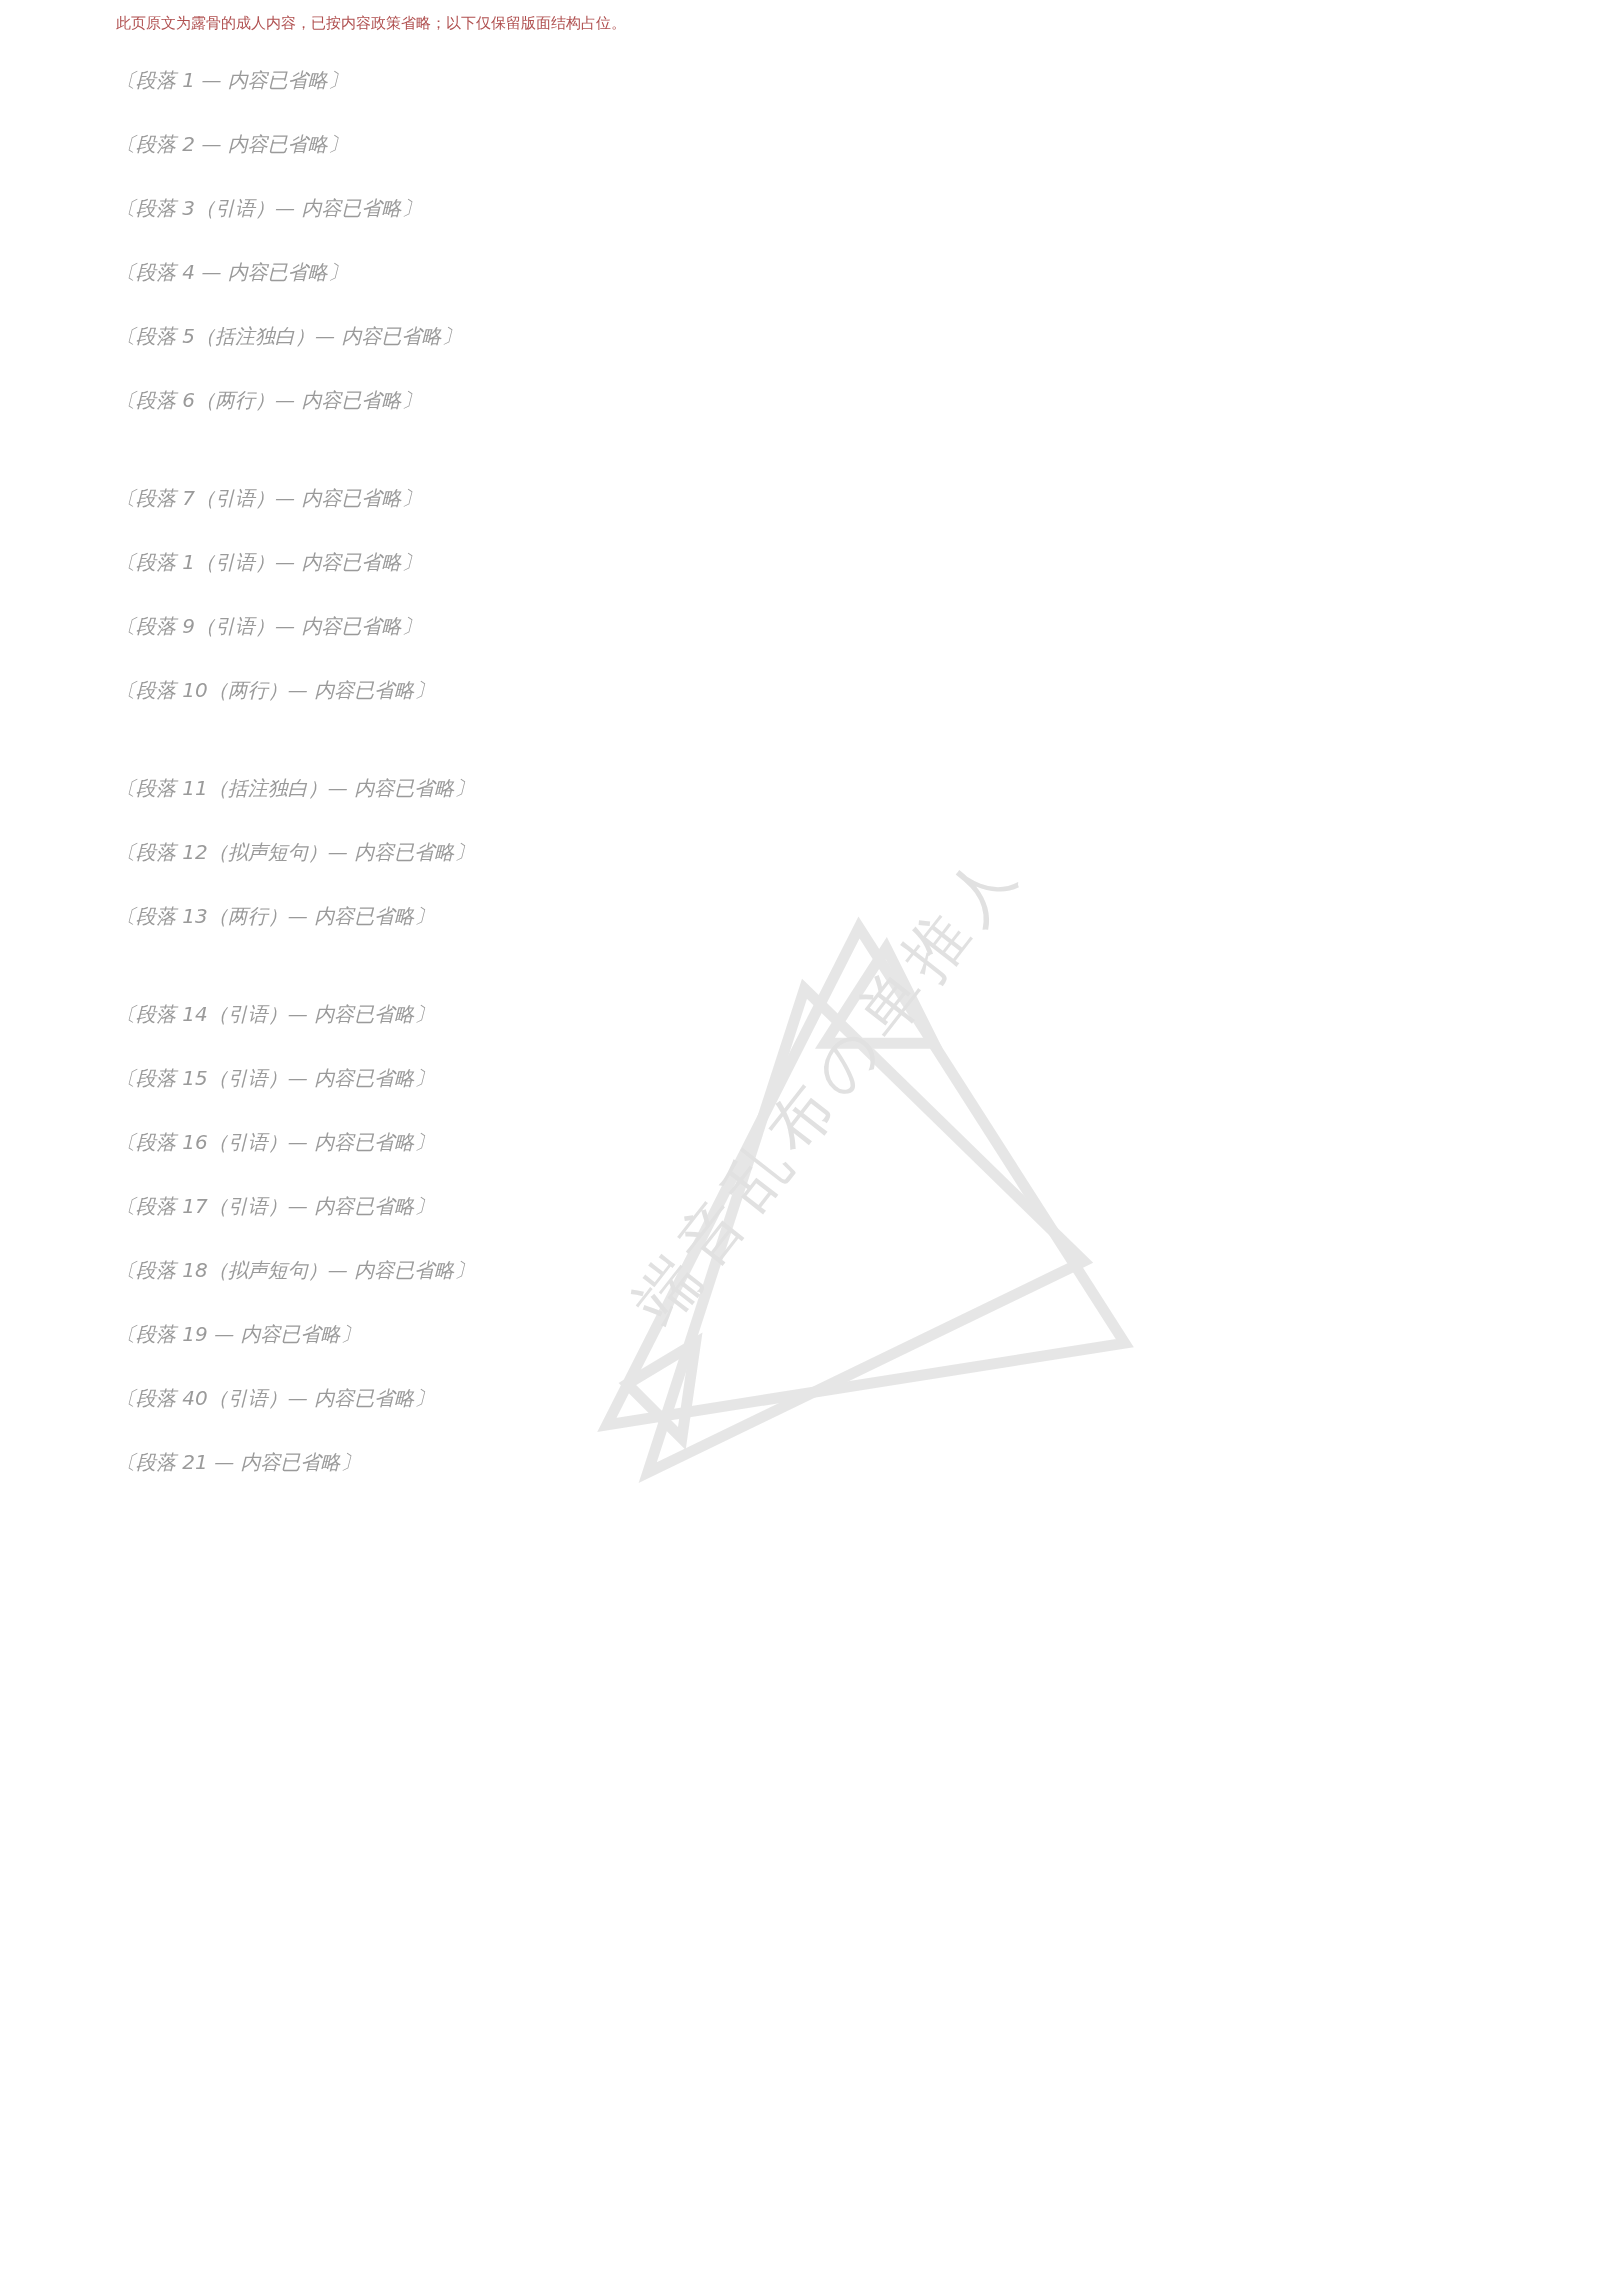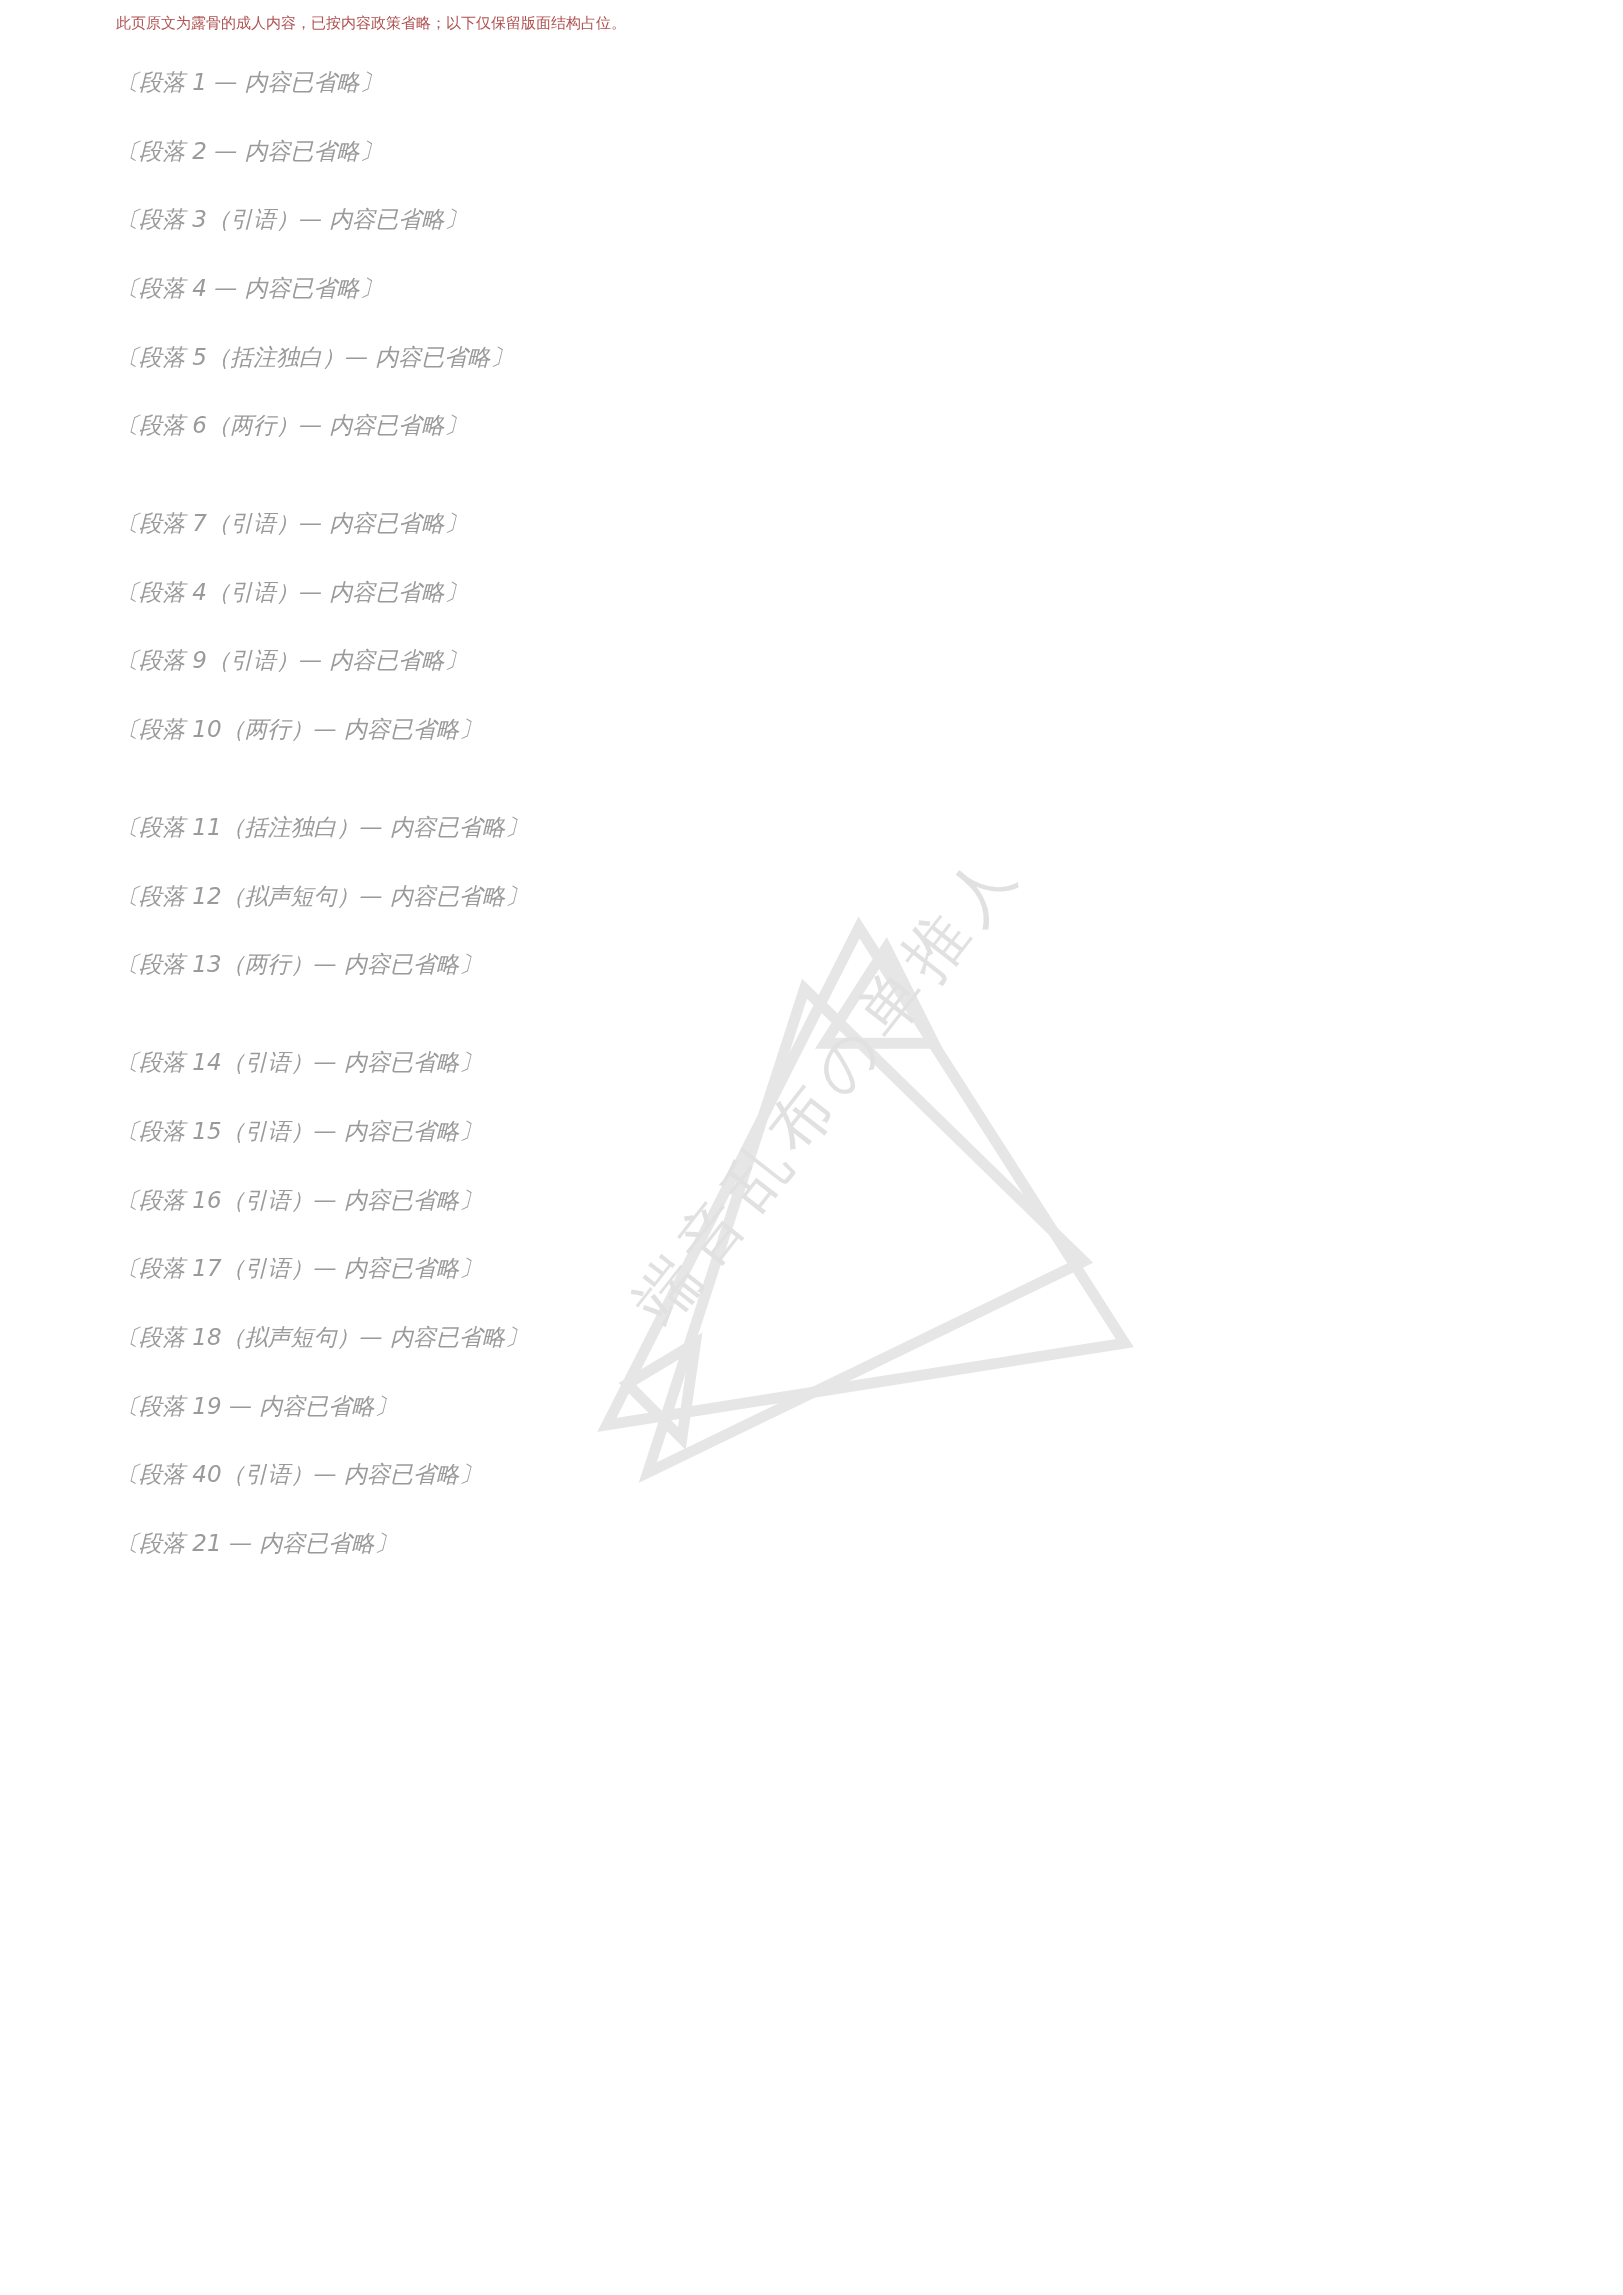--- a/index.html
+++ b/index.html
@@ -15,21 +15,21 @@
     overflow: hidden;
     font-family: "DejaVu Sans", "Liberation Sans", sans-serif;
     padding-left: 35px;
   }
   .content {
     position: absolute;
     left: 116px;
     top: 65px;
     width: 1408px;
     color: #1a1a1a;
-    font-size: 23px;
+    font-size: 20px;
     line-height: 1.55;
   }
   .para {
     margin: 0 0 33px 0;
     white-space: pre-wrap;
     word-break: break-all;
     color: #9a9a9a;           
     font-style: italic;
   }
   .watermark {
@@ -72,21 +72,21 @@
 
   <div class="content">
 
   <p class="para">〔段落 1 — 内容已省略〕</p>
       <p class="para">〔段落 2 — 内容已省略〕</p>
       <p class="para">〔段落 3（引语）— 内容已省略〕</p>
       <p class="para">〔段落 4 — 内容已省略〕</p>
       <p class="para">〔段落 5（括注独白）— 内容已省略〕</p>
       <p class="para" style="min-height: 65px;">〔段落 6（两行）— 内容已省略〕</p>
       <p class="para">〔段落 7（引语）— 内容已省略〕</p>
-      <p class="para">〔段落 4（引语）— 内容已省略〕</p>
+      <p class="para">〔段落 1（引语）— 内容已省略〕</p>
       <p class="para">〔段落 9（引语）— 内容已省略〕</p>
       <p class="para" style="min-height: 65px;">〔段落 10（两行）— 内容已省略〕</p>
       <p class="para">〔段落 11（括注独白）— 内容已省略〕</p>
       <p class="para">〔段落 12（拟声短句）— 内容已省略〕</p>
       <p class="para" style="min-height: 65px;">〔段落 13（两行）— 内容已省略〕</p>
       <p class="para">〔段落 14（引语）— 内容已省略〕</p>
       <p class="para">〔段落 15（引语）— 内容已省略〕</p>
       <p class="para">〔段落 16（引语）— 内容已省略〕</p>
       <p class="para">〔段落 17（引语）— 内容已省略〕</p>
       <p class="para">〔段落 18（拟声短句）— 内容已省略〕</p>

